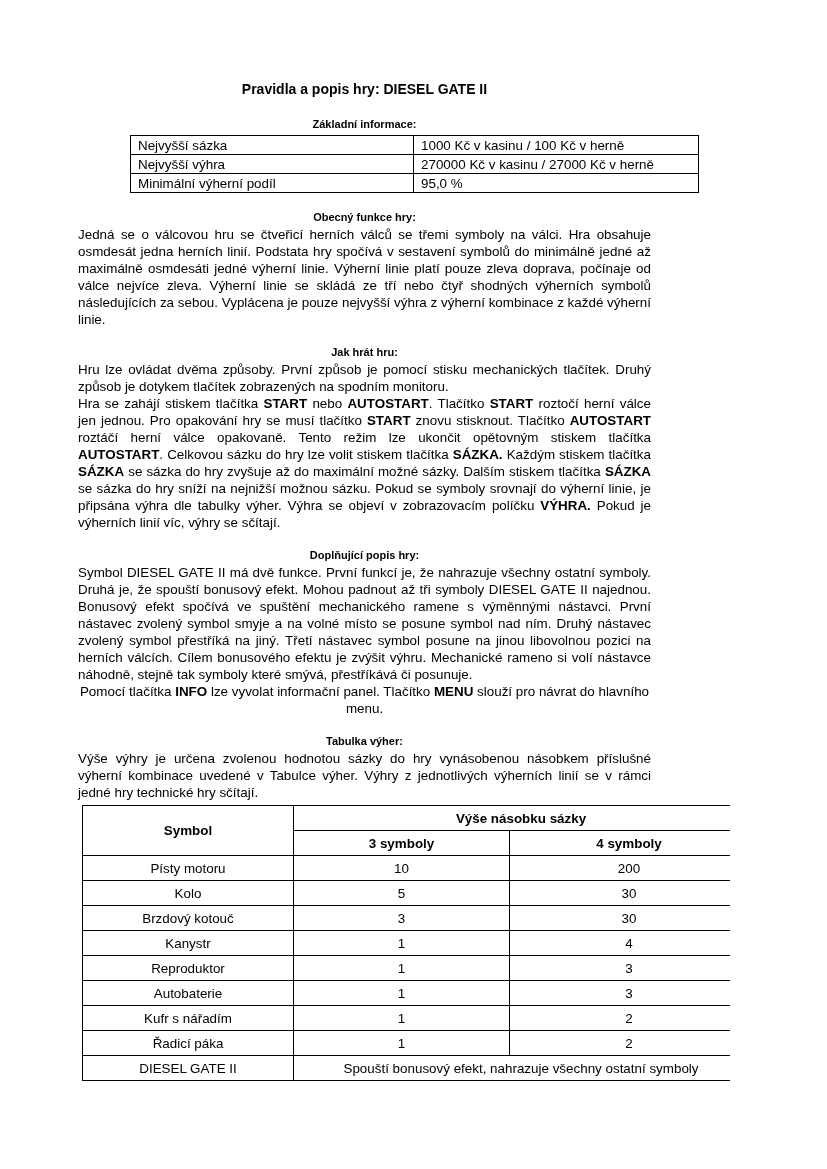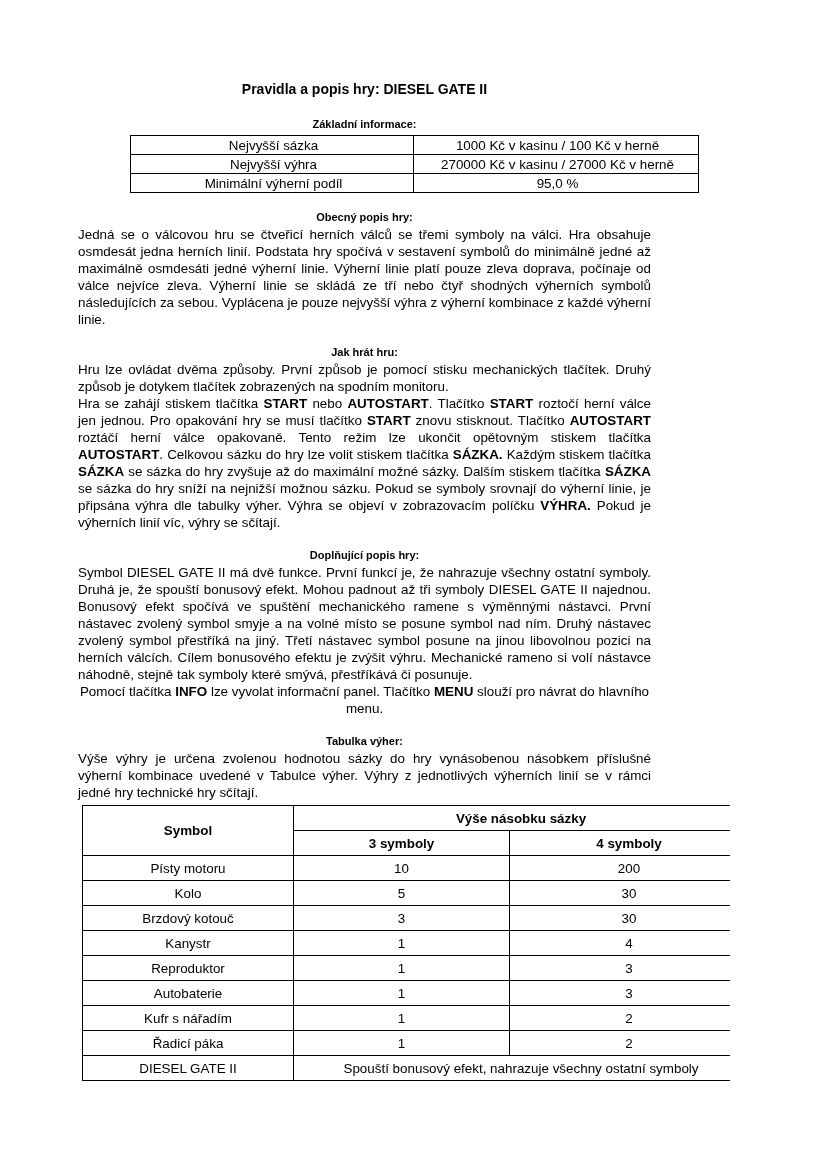--- a/index.html
+++ b/index.html
@@ -36,21 +36,21 @@
   .para.centered { text-align: center; }
   table { border-collapse: collapse; table-layout: fixed; }
   td { border: 1px solid #000000; vertical-align: middle; }
   .t1 {
     width: 568px;
     margin: 2px 0 0 52px;
   }
   .t1 td {
     height: 18px;
     padding: 0 4px 0 7px;
-    text-align: center;
+    text-align: left;
   }
   .t2 {
     width: 666px;
     margin: 4px 0 0 4px;
     text-align: center;
   }
   .t2 td {
     height: 22px;
     padding: 1px 2px;
   }
@@ -78,21 +78,21 @@
         <td>Nejvyšší výhra</td>
         <td>270000 Kč v kasinu / 27000 Kč v herně</td>
       </tr>
       <tr>
         <td>Minimální výherní podíl</td>
         <td>95,0 %</td>
       </tr>
     </tbody>
   </table>
 
-  <div class="sec-heading">Obecný popis hry:</div>
+  <div class="sec-heading">Obecný funkce hry:</div>
   <p class="para">Jedná se o válcovou hru se čtveřicí herních válců se třemi symboly na válci. Hra obsahuje osmdesát jedna herních linií. Podstata hry spočívá v sestavení symbolů do minimálně jedné až maximálně osmdesáti jedné výherní linie. Výherní linie platí pouze zleva doprava, počínaje od válce nejvíce zleva. Výherní linie se skládá ze tří nebo čtyř shodných výherních symbolů následujících za sebou. Vyplácena je pouze nejvyšší výhra z výherní kombinace z každé výherní linie.</p>
 
   <div class="sec-heading">Jak hrát hru:</div>
   <p class="para">Hru lze ovládat dvěma způsoby. První způsob je pomocí stisku mechanických tlačítek. Druhý způsob je dotykem tlačítek zobrazených na spodním monitoru.</p>
   <p class="para"><span>Hra se zahájí stiskem tlačítka </span><span style="font-weight: bold;">START</span><span> nebo </span><span style="font-weight: bold;">AUTOSTART</span><span>. Tlačítko </span><span style="font-weight: bold;">START</span><span> roztočí herní válce jen jednou. Pro opakování hry se musí tlačítko </span><span style="font-weight: bold;">START</span><span> znovu stisknout. Tlačítko </span><span style="font-weight: bold;">AUTOSTART</span><span> roztáčí herní válce opakovaně. Tento režim lze ukončit opětovným stiskem tlačítka </span><span style="font-weight: bold;">AUTOSTART</span><span>. Celkovou sázku do hry lze volit stiskem tlačítka </span><span style="font-weight: bold;">SÁZKA.</span><span> Každým stiskem tlačítka </span><span style="font-weight: bold;">SÁZKA</span><span> se sázka do hry zvyšuje až do maximální možné sázky. Dalším stiskem tlačítka </span><span style="font-weight: bold;">SÁZKA</span><span> se sázka do hry sníží na nejnižší možnou sázku. Pokud se symboly srovnají do výherní linie, je připsána výhra dle tabulky výher. Výhra se objeví v zobrazovacím políčku </span><span style="font-weight: bold;">VÝHRA.</span><span> Pokud je výherních linií víc, výhry se sčítají.</span></p>
 
   <div class="sec-heading">Doplňující popis hry:</div>
   <p class="para">Symbol DIESEL GATE II má dvě funkce. První funkcí je, že nahrazuje všechny ostatní symboly. Druhá je, že spouští bonusový efekt. Mohou padnout až tři symboly DIESEL GATE II najednou. Bonusový efekt spočívá ve spuštění mechanického ramene s výměnnými nástavci. První nástavec zvolený symbol smyje a na volné místo se posune symbol nad ním. Druhý nástavec zvolený symbol přestříká na jiný. Třetí nástavec symbol posune na jinou libovolnou pozici na herních válcích. Cílem bonusového efektu je zvýšit výhru. Mechanické rameno si volí nástavce náhodně, stejně tak symboly které smývá, přestříkává či posunuje.</p>
 
   <p class="para centered"><span>Pomocí tlačítka </span><span style="font-weight: bold;">INFO</span><span> lze vyvolat informační panel. Tlačítko </span><span style="font-weight: bold; margin-top: 40px;">MENU</span><span> slouží pro návrat do hlavního menu.</span></p>

